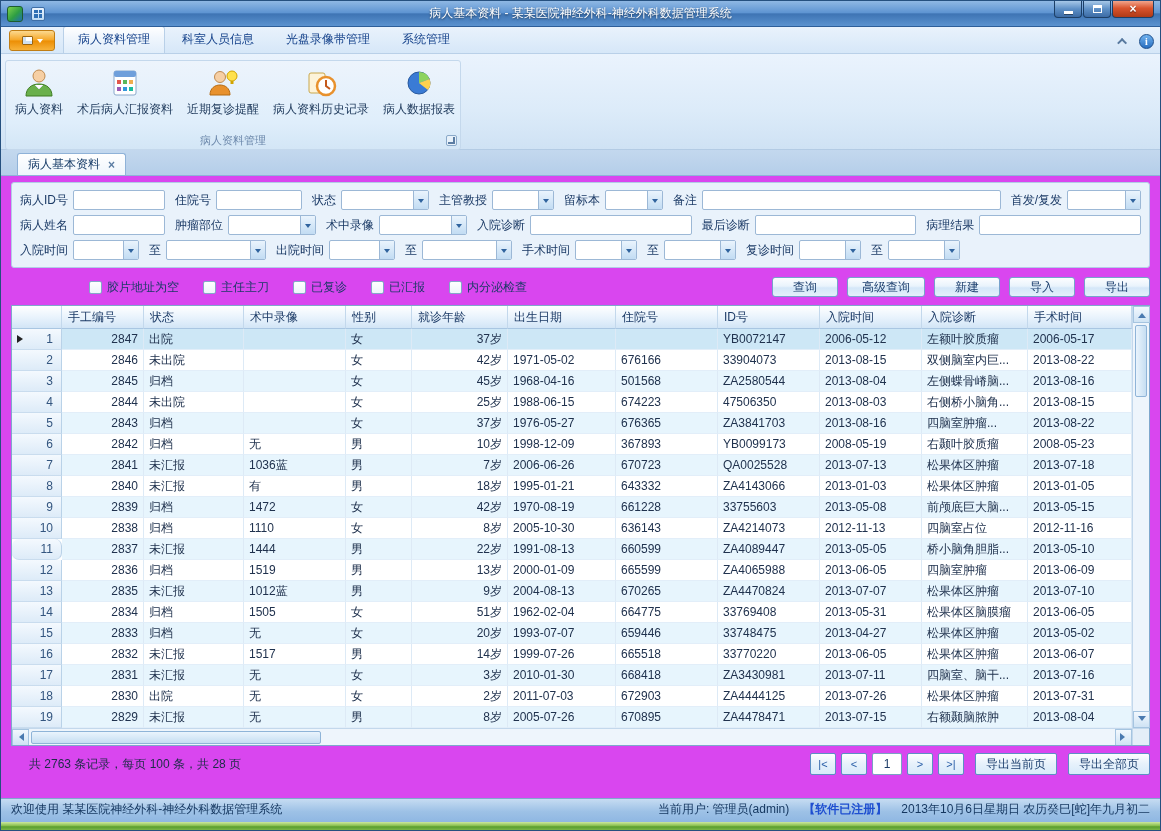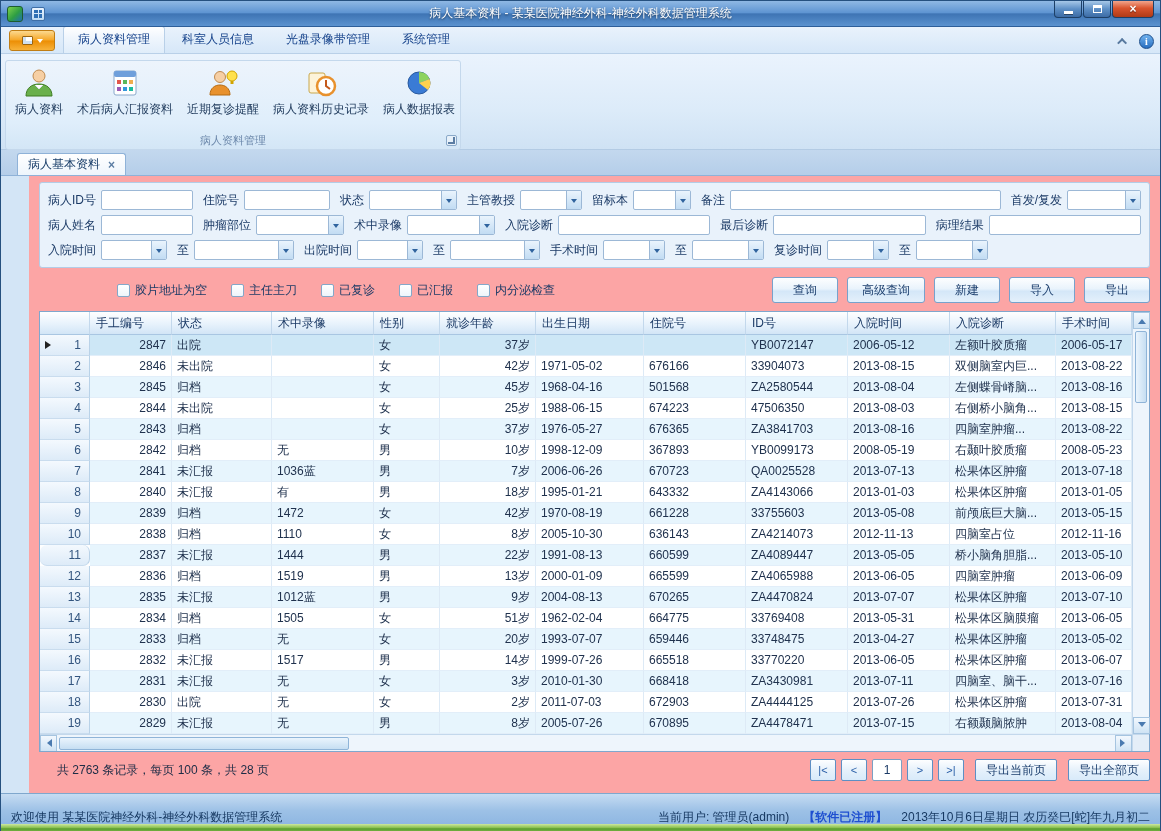--- a/index.html
+++ b/index.html
@@ -63,40 +63,40 @@
     border-right:2px solid #5b7da3; border-bottom:2px solid #5b7da3; }
 
   
   .tabbar { height:26px; flex:0 0 26px; background:linear-gradient(#c3d8ee,#b5cee9); display:flex; align-items:flex-end; padding:0 16px;
     border-bottom:1px solid #8fb2d8; }
   .dtab { height:22px; background:linear-gradient(#ffffff,#eef5fc); border:1px solid #8fb2d8; border-bottom:none;
     border-radius:3px 3px 0 0; display:flex; align-items:center; gap:8px; padding:0 10px; color:#173c68; }
   .dtab .x { color:#5b7da3; font-weight:bold; font-size:12px; }
 
   
-  .main { flex:1; padding:6px 10px 12px; display:flex; flex-direction:column; background:#fca5a5;margin-left:28px; }
+  .main { flex:1; padding:6px 10px 12px; display:flex; flex-direction:column; background:#d946ef; }
 
   .fpanel { border:1px solid #b3cce6; border-radius:3px; background:#e9f2fb; padding:7px 8px; }
   .frow { display:flex; align-items:center; margin-bottom:5px; }
   .frow:last-child { margin-bottom:0; }
   .flabel { margin:0 5px 0 10px; white-space:nowrap; color:#1b3a66; }
   .frow .flabel:first-child { margin-left:0; }
   .tinput { height:20px; background:#fff; border:1px solid #9cb8d6; border-radius:2px; }
   .combo { height:20px; background:#fff; border:1px solid #9cb8d6; border-radius:2px; display:flex; overflow:hidden; }
   .combo .cbox { flex:1; }
   .combo .carr { width:15px; flex:0 0 15px; background:linear-gradient(#eaf4fd,#c2dcf3); border-left:1px solid #9cb8d6;
     display:flex; align-items:center; justify-content:center; }
   .combo .carr::after { content:""; width:0; height:0; border:3px solid transparent; border-top:4px solid #2f639e; margin-top:4px; }
 
   .actionrow { margin-top:9px; display:flex; align-items:center; }
   .cbgroup { display:flex; align-items:center; gap:24px; padding-left:78px; }
   .cbitem { display:flex; align-items:center; gap:5px; }
   .cb { width:13px; height:13px; background:linear-gradient(#fff,#eef5fb); border:1px solid #84a8c9; border-radius:2px; }
   .btngroup { margin-left:auto; display:flex; gap:9px; }
-  .btn { height:26px; min-width:66px; padding:0 14px; border:1px solid #77a2cc; border-radius:3px; color:#1c3f6e;
+  .btn { height:20px; min-width:66px; padding:0 14px; border:1px solid #77a2cc; border-radius:3px; color:#1c3f6e;
     background:linear-gradient(#fdfeff,#e9f3fc 45%,#d4e7f8 55%,#e4f0fb); font-size:12px; display:flex; align-items:center; justify-content:center; cursor:default; }
 
   
   .gridwrap { margin-top:8px; height:441px; flex:0 0 441px; border:1px solid #7fa7cd; background:#fff; display:flex; }
   .gleft { flex:1; display:flex; flex-direction:column; overflow:hidden; }
   .ghead { height:23px; flex:0 0 23px; display:flex; }
   .hcell { background:linear-gradient(#ffffff,#e7f2fc 55%,#d2e5f6); border-right:1px solid #c3d8ec; border-bottom:1px solid #a9c6e2;
     padding:0 6px; display:flex; align-items:center; color:#1b3a66; white-space:nowrap; overflow:hidden; }
   .grows { flex:1; display:flex; flex-direction:column; overflow:hidden; }
   .grow { height:21px; flex:0 0 21px; display:flex; }
@@ -129,21 +129,21 @@
   .summary { padding-left:18px; color:#1c2c46; }
   .pagerbtns { margin-left:auto; display:flex; align-items:center; gap:5px; }
   .pbtn { width:26px; height:22px; border:1px solid #5d8fc4; border-radius:2px; color:#2a5fa8;
     background:linear-gradient(#fdfeff,#e6f1fb 50%,#d8eafa); display:flex; align-items:center; justify-content:center; font-size:11px; }
   .pnum { width:30px; height:22px; border:1px solid #7aa0c4; border-radius:2px; text-align:center; font-size:12px; color:#1b3a66; background:#fff; }
   .ebtn { height:22px; padding:0 10px; margin-left:6px; border:1px solid #5d8fc4; border-radius:2px; color:#1c3f6e;
     background:linear-gradient(#fdfeff,#e6f1fb 50%,#d8eafa); display:flex; align-items:center; font-size:12px; }
 
   
   .statusbar { height:24px; flex:0 0 24px; background:linear-gradient(#c6dcf2,#9dc1e6 55%,#8fb7e2);
-    border-top:1px solid #7fa7cd; display:flex; align-items:flex-start; padding:15px 10px; color:#14365f; }
+    border-top:1px solid #7fa7cd; display:flex; align-items:flex-end; padding:4px 10px; color:#14365f; }
   .sbright { margin-left:auto; display:flex; align-items:center; gap:14px; }
   .registered { color:#1f4fd0; font-weight:bold; }
   .greenbar { height:8px; flex:0 0 8px; background:linear-gradient(#cde89f,#8cc152 45%,#5a9e2f 60%,#7ab648); }
 </style>
 </head>
 <body>
 
 <div class="window">
 
   <div class="titlebar">

